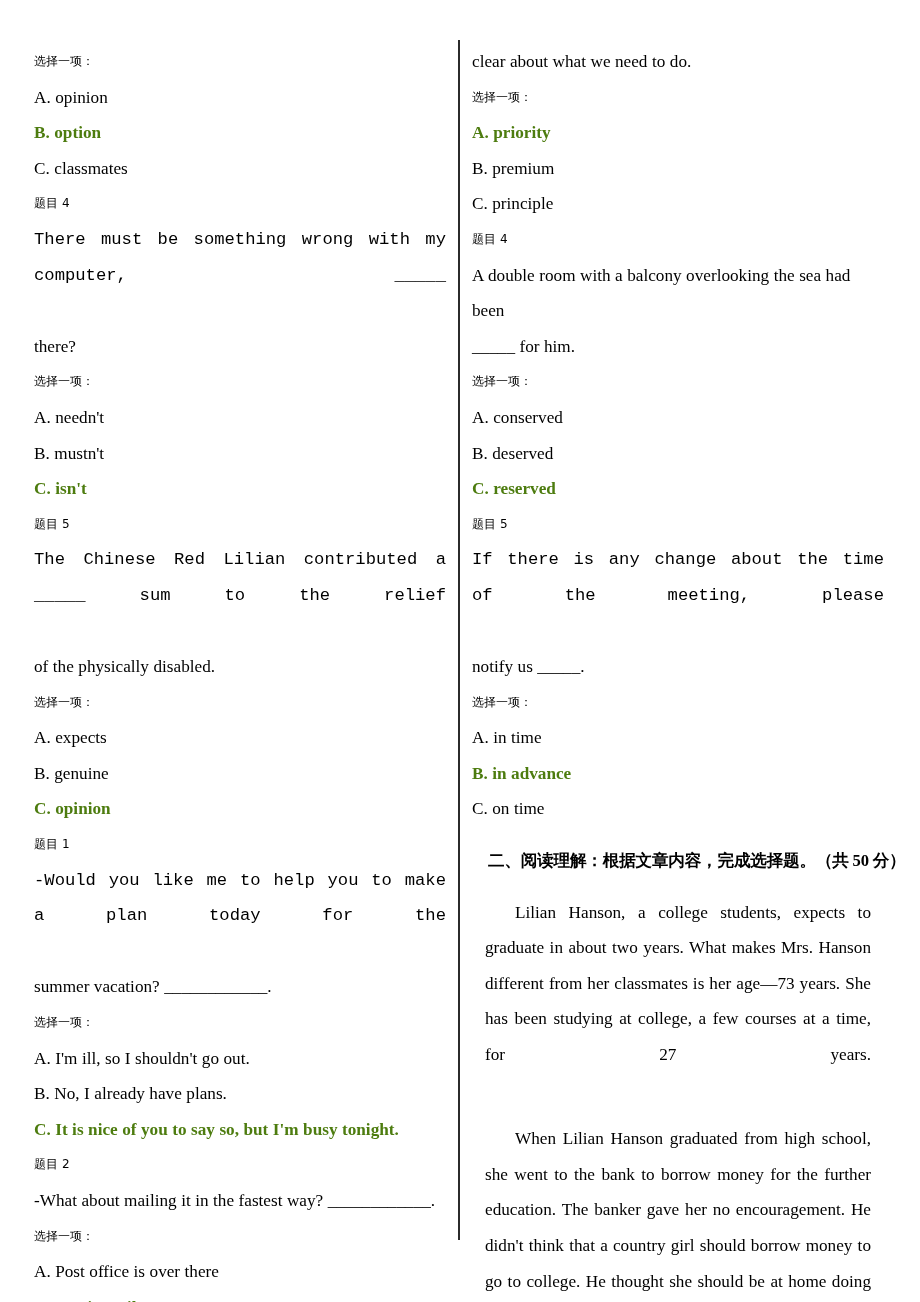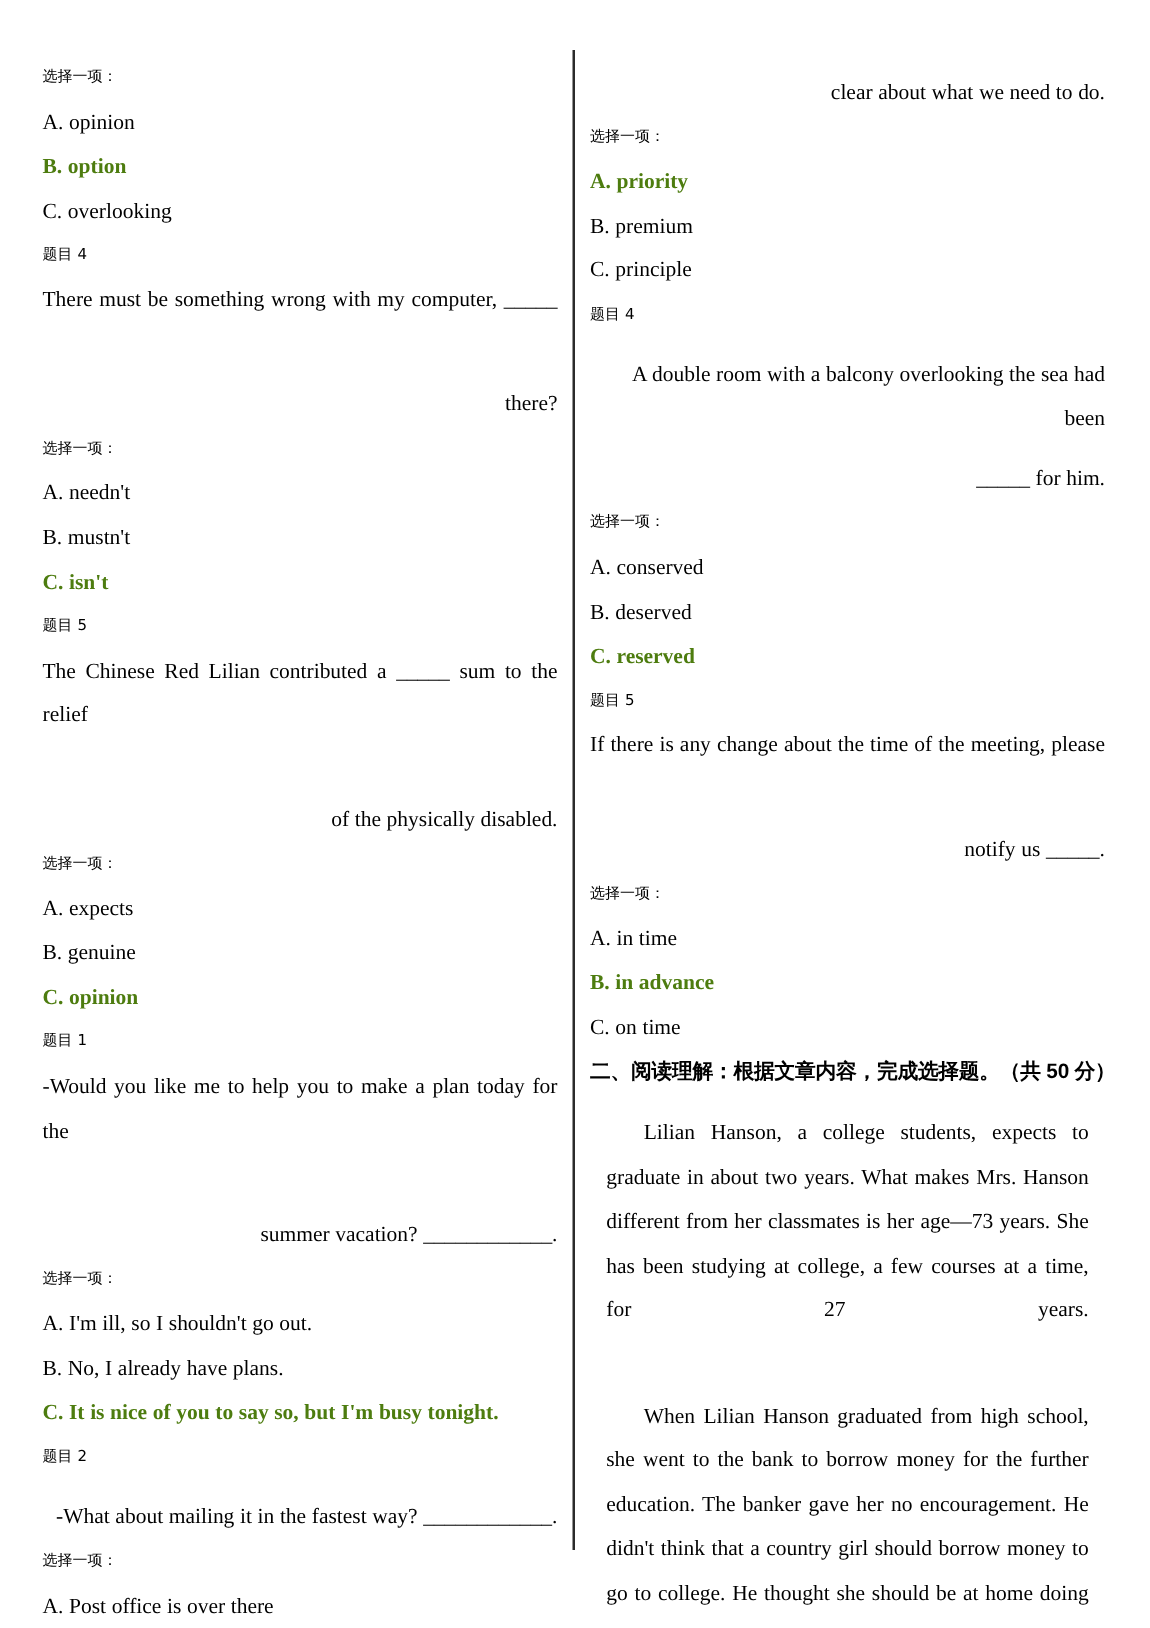--- a/index.html
+++ b/index.html
@@ -47,48 +47,48 @@
     line-height: 35.6px;
     margin: 0;
     text-align: justify;
     text-justify: inter-word;
     white-space: pre-wrap;
     word-spacing: 0.2px;
   }
   
   .ln.flow {
     text-align: justify;
+    font-family: Liberation Mono, monospace;
   }
   .ln.flow::after {
     content: "";
     display: inline-block;
     width: 100%;
   }
   .ln.last {
-    text-align: right;
-    margin-top: 12px;
+    text-align: left;
   }
 
   .cjk {
     font-family: "DejaVu Sans", "Liberation Sans", sans-serif;
     font-size: 12px;
   }
 
   .answer {
     color: #4d7c0f;
     font-weight: bold;
   }
 
   .section-head {
-    font-family: Liberation Sans, sans-serif;
+    font-family: Liberation Serif, serif;
     font-weight: bold;
     font-size: 16.6px;
     line-height: 35.6px;
     letter-spacing: -0.2px;
-    margin: 0;
+    margin: 16px;
     white-space: nowrap;
   }
 
   .passage {
     font-size: 17.2px;
     line-height: 35.6px;
     margin: 13px;
     text-align: justify;
     text-justify: inter-word;
     text-indent: 30px;
@@ -105,21 +105,21 @@
 
 <div class="page">
 
   <div class="col-divider"></div>
 
   <div class="col col-left">
 
     <p class="ln cjk">选择一项：</p>
     <p class="ln">A. opinion</p>
     <p class="ln answer">B. option</p>
-    <p class="ln">C. overlooking</p>
+    <p class="ln">C. classmates</p>
 
     <p class="ln cjk">题目 4</p>
     <p class="ln flow">There must be something wrong with my computer, _____</p>
     <p class="ln last">there?</p>
 
     <p class="ln cjk">选择一项：</p>
     <p class="ln">A. needn't</p>
     <p class="ln">B. mustn't</p>
     <p class="ln answer">C. isn't</p>
 

